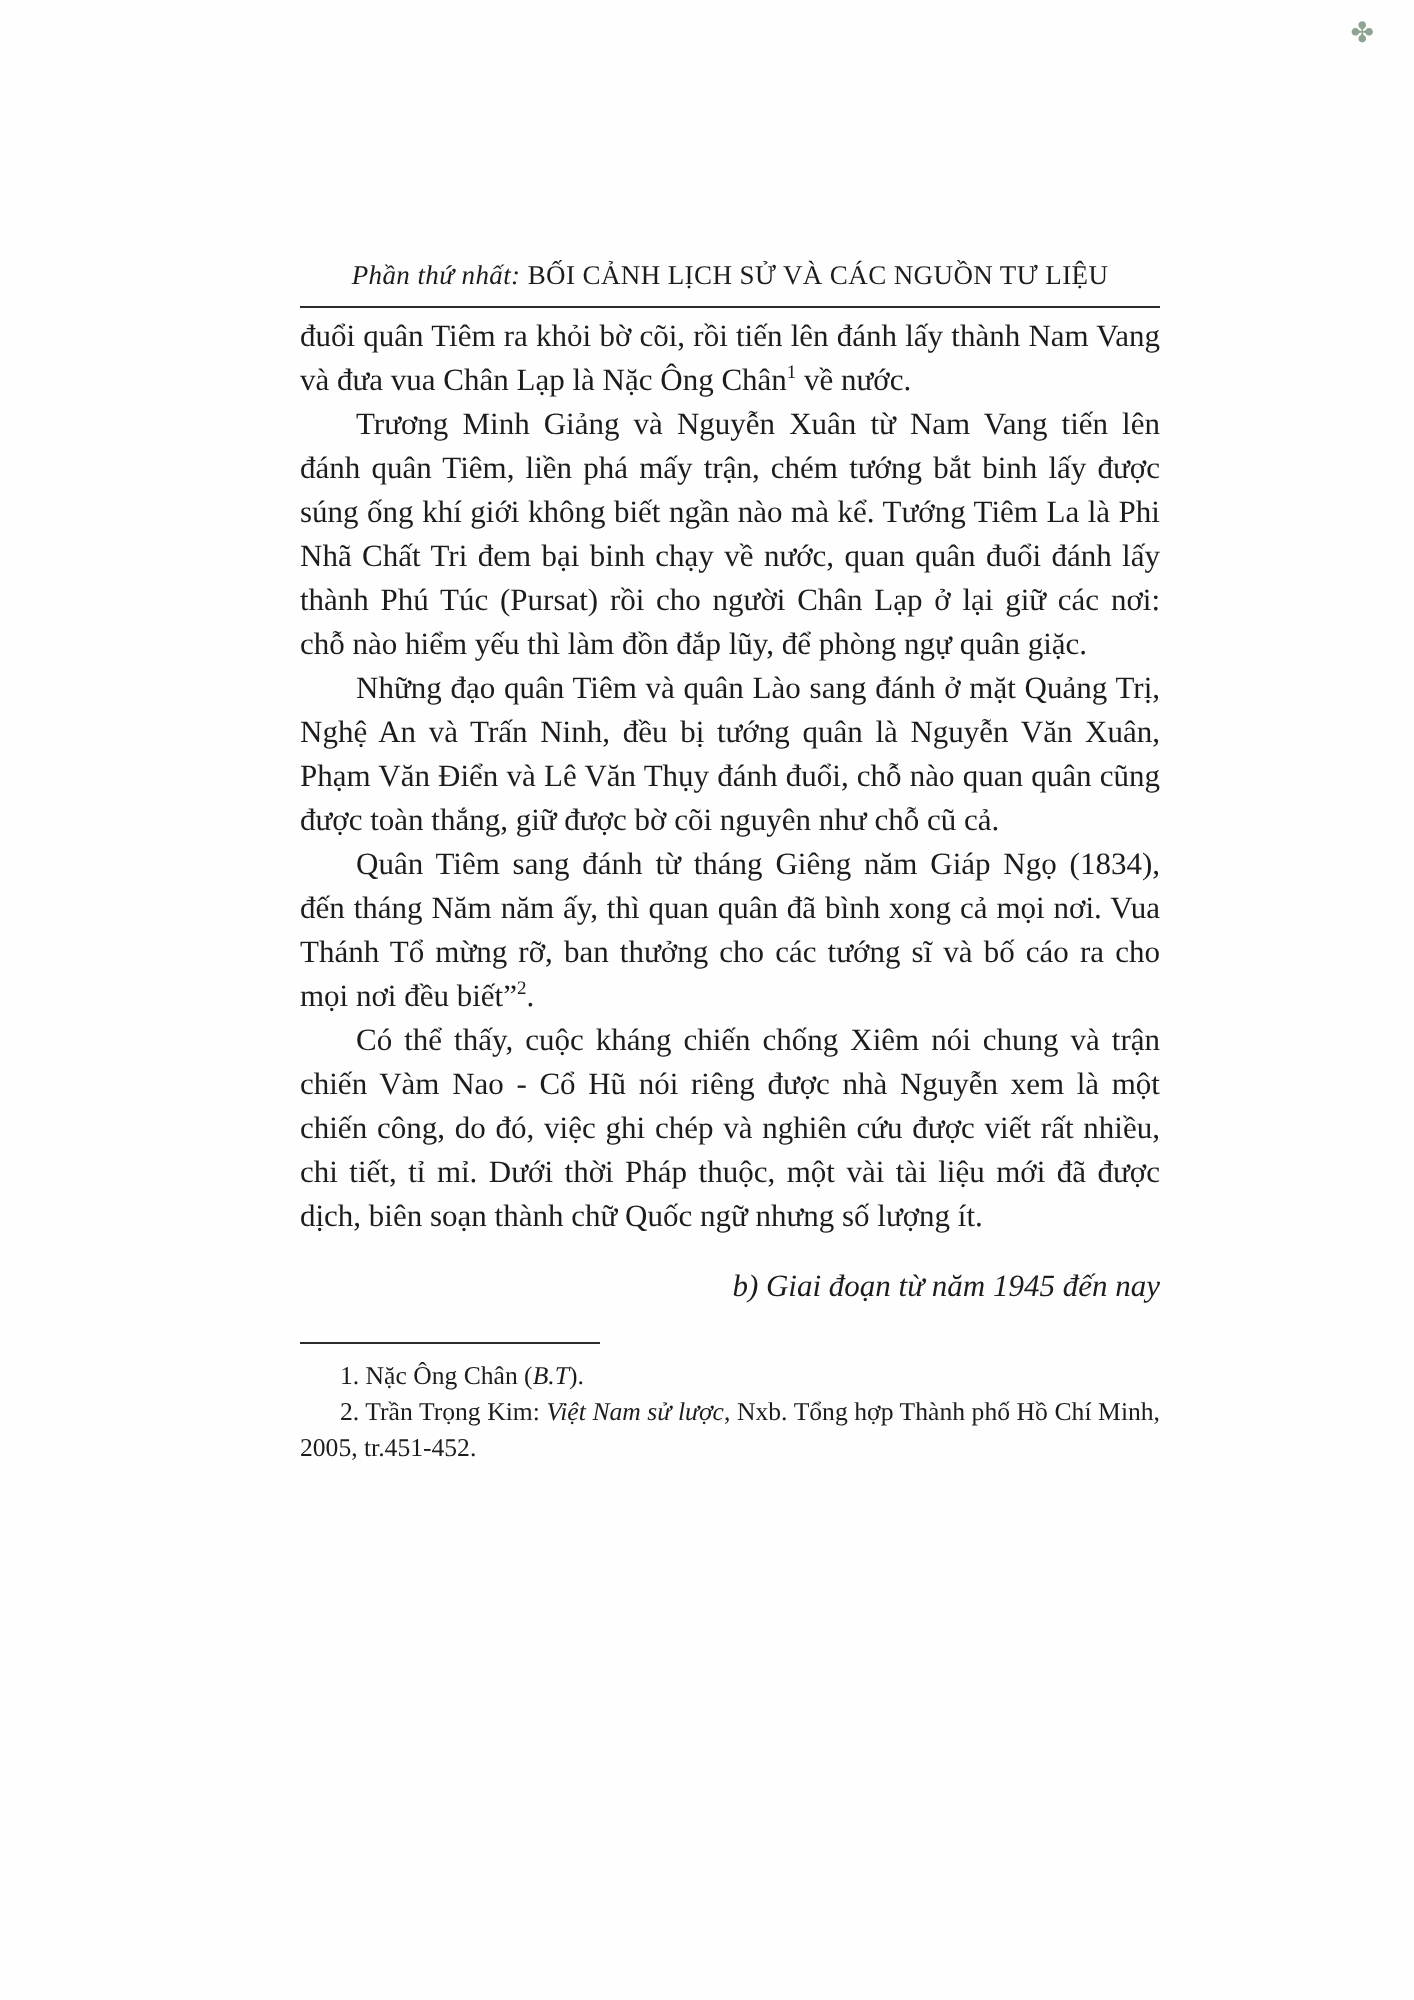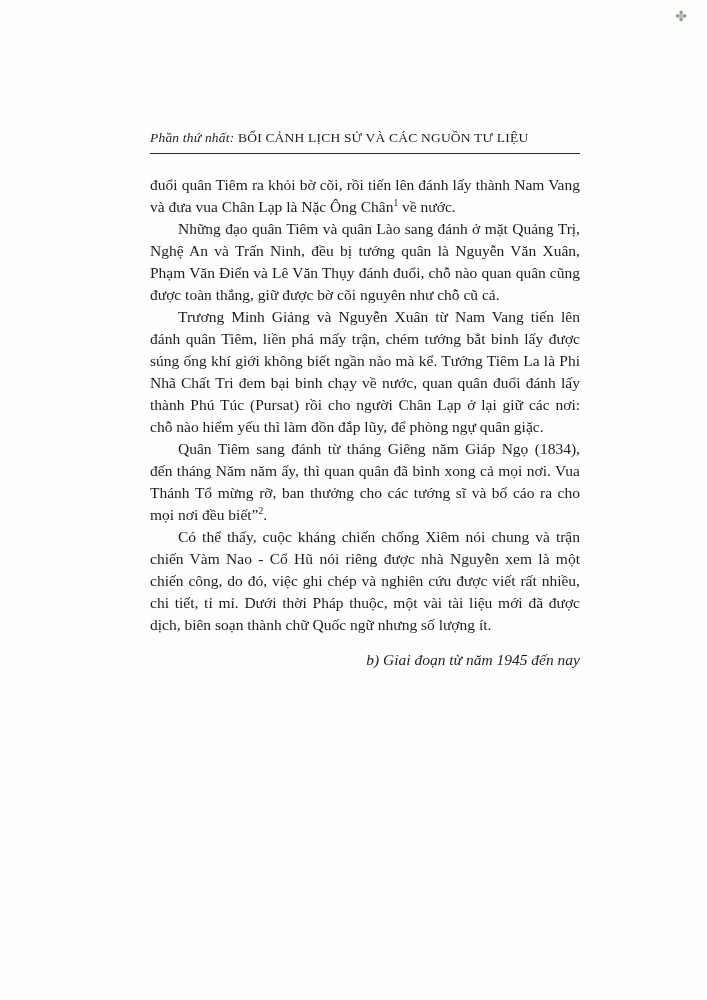--- a/index.html
+++ b/index.html
@@ -22,34 +22,34 @@
     color: #8fa392;
     user-select: none;
   }
   .content {
     position: absolute;
     left: 150px;
     top: 130px;
     width: 430px;
   }
   .running-header {
-    text-align: left;
+    text-align: center;
     font-size: 13.5px;
     letter-spacing: 0.2px;
     white-space: nowrap;
   }
   .hdr-italic { font-style: italic; }
   .hdr-caps { font-style: normal; }
   hr.header-rule {
     border: none;
     border-top: 1.2px solid #2b2b2b;
     margin: 7px 0 0 0;
   }
   .body-text {
-    margin-top: 20px;
+    margin-top: 4px;
     font-size: 15.5px;
     line-height: 22px;
     text-align: justify;
   }
   .body-text p {
     margin: 0;
     text-indent: 28px;
   }
   .body-text p.noindent { text-indent: 0; }
   sup.fnref {
@@ -97,30 +97,35 @@
 
     <div class="running-header">
       <span class="hdr-italic">Phần thứ nhất: </span><span class="hdr-caps">BỐI CẢNH LỊCH SỬ VÀ CÁC NGUỒN TƯ LIỆU</span>
     </div>
     <hr class="header-rule">
 
     <div class="body-text">
 
       <p class="noindent"><span>đuổi quân Tiêm ra khỏi bờ cõi, rồi tiến lên đánh lấy thành Nam Vang và đưa vua Chân Lạp là Nặc Ông Chân</span><sup class="fnref">1</sup><span> về nước.</span></p>
 
+      <p>Trương Minh Giảng và Nguyễn Xuân từ Nam Vang tiến lên đánh quân Tiêm, liền phá mấy trận, chém tướng bắt binh lấy được súng ống khí giới không biết ngần nào mà kể. Tướng Tiêm La là Phi Nhã Chất Tri đem bại binh chạy về nước, quan quân đuổi đánh lấy thành Phú Túc (Pursat) rồi cho người Chân Lạp ở lại giữ các nơi: chỗ nào hiểm yếu thì làm đồn đắp lũy, để phòng ngự quân giặc.</p>
+
       <p>Những đạo quân Tiêm và quân Lào sang đánh ở mặt Quảng Trị, Nghệ An và Trấn Ninh, đều bị tướng quân là Nguyễn Văn Xuân, Phạm Văn Điển và Lê Văn Thụy đánh đuổi, chỗ nào quan quân cũng được toàn thắng, giữ được bờ cõi nguyên như chỗ cũ cả.</p>
-
-      <p>Trương Minh Giảng và Nguyễn Xuân từ Nam Vang tiến lên đánh quân Tiêm, liền phá mấy trận, chém tướng bắt binh lấy được súng ống khí giới không biết ngần nào mà kể. Tướng Tiêm La là Phi Nhã Chất Tri đem bại binh chạy về nước, quan quân đuổi đánh lấy thành Phú Túc (Pursat) rồi cho người Chân Lạp ở lại giữ các nơi: chỗ nào hiểm yếu thì làm đồn đắp lũy, để phòng ngự quân giặc.</p>
 
       <p><span>Quân Tiêm sang đánh từ tháng Giêng năm Giáp Ngọ (1834), đến tháng Năm năm ấy, thì quan quân đã bình xong cả mọi nơi. Vua Thánh Tổ mừng rỡ, ban thưởng cho các tướng sĩ và bố cáo ra cho mọi nơi đều biết”</span><sup class="fnref">2</sup><span>.</span></p>
 
       <p>Có thể thấy, cuộc kháng chiến chống Xiêm nói chung và trận chiến Vàm Nao - Cổ Hũ nói riêng được nhà Nguyễn xem là một chiến công, do đó, việc ghi chép và nghiên cứu được viết rất nhiều, chi tiết, tỉ mỉ. Dưới thời Pháp thuộc, một vài tài liệu mới đã được dịch, biên soạn thành chữ Quốc ngữ nhưng số lượng ít.</p>
 
       <h3 class="subheading">b) Giai đoạn từ năm 1945 đến nay</h3>
 
 
     </div>
 
+    <div class="footnotes">
+      <hr class="fn-rule">
+      <p class="fn"><span>1. Nặc Ông Chân (</span><i>B.T</i><span>).</span></p>
+      <p class="fn"><span>2. Trần Trọng Kim: </span><i>Việt Nam sử lược</i><span>, Nxb. Tổng hợp Thành phố Hồ Chí Minh, 2005, tr.451-452.</span></p>
+    </div>
 
 
   </div>
 
 </div>
 
 </body></html>

